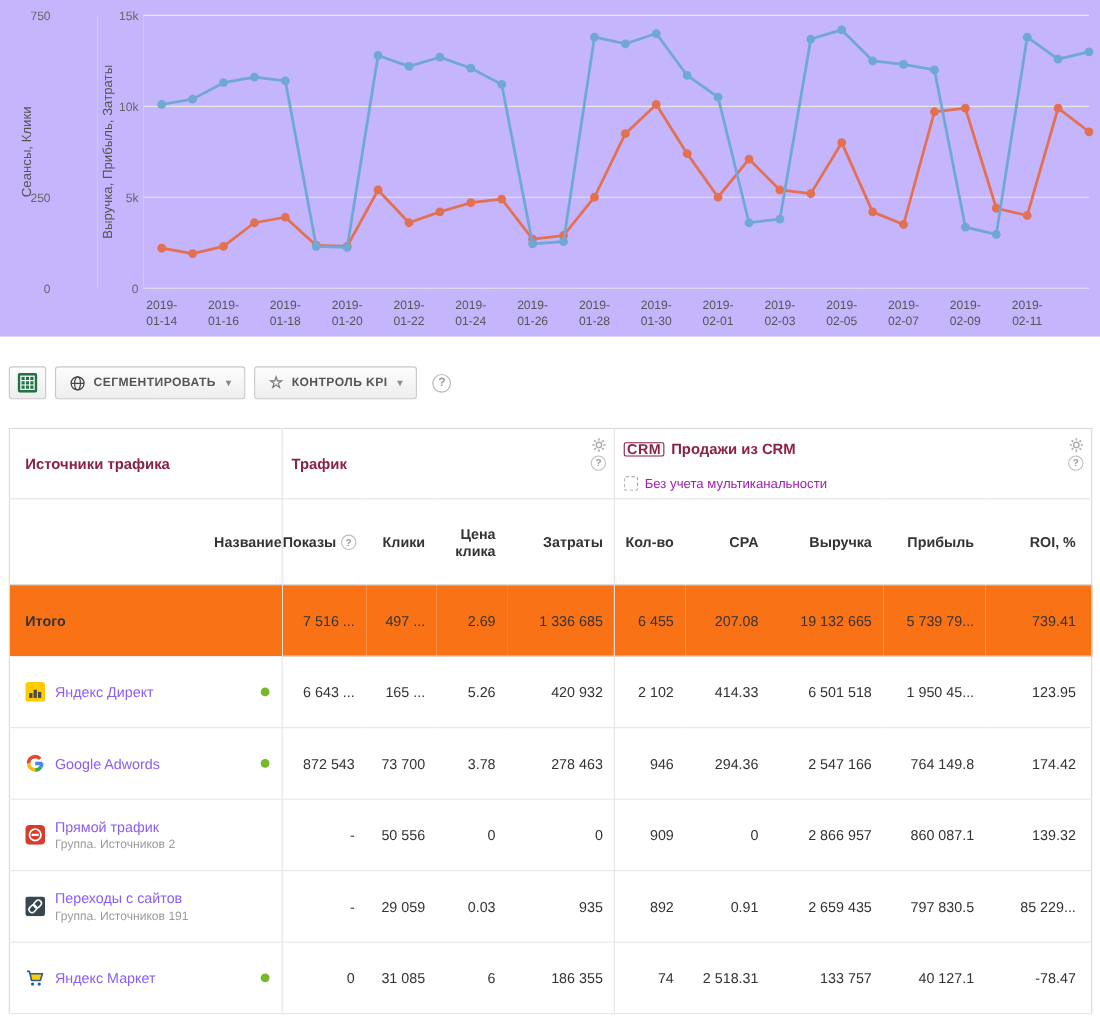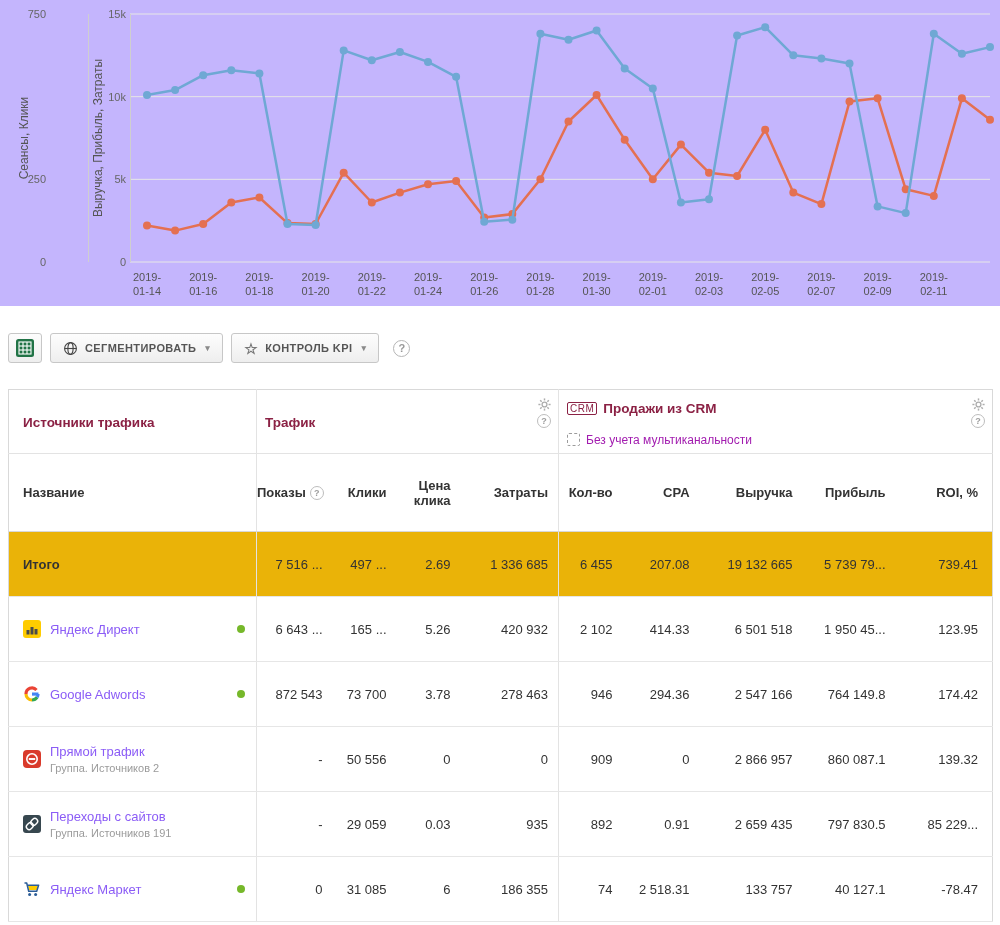--- a/index.html
+++ b/index.html
@@ -27,33 +27,33 @@
   th,td{vertical-align:middle}
   tr.section-row th{height:64px;border-bottom:1px solid #e3e3e3;position:relative;text-align:left;font-weight:bold}
   th.sec{padding-left:8px}
   th.sec-first{padding-left:14px}
   .sec-title{color:#8b2144;font-size:13.5px;font-weight:bold}
   .corner{position:absolute;top:7px;right:7px;display:flex;flex-direction:column;gap:3px;align-items:center}
   .mini-help{width:14px;height:14px;border:1px solid #bdbdbd;border-radius:50%;color:#9d9d9d;font-size:9px;font-weight:bold;
        display:inline-flex;align-items:center;justify-content:center;background:#fff;cursor:pointer}
   .gear-wrap{width:14px;height:14px;display:inline-flex;align-items:center;justify-content:center;cursor:pointer}
   .crm-top{display:flex;align-items:center;gap:6px;margin-top:4px}
-  .crm-badge{color:#8b2144;font-size:10px;font-weight:normal;letter-spacing:.5px;border:1px solid #8b2144;border-radius:2px;padding:0 2px;line-height:11px}
+  .crm-badge{color:#8b2144;font-size:13px;font-weight:bold;letter-spacing:.5px;border:1px solid #8b2144;border-radius:2px;padding:0 2px;line-height:11px}
   .crm-sub{display:flex;gap:6px;margin-top:17px;color:#a21caf;font-size:12px;font-weight:normal}
   .dash-box{width:13px;height:13px;border:1px dashed #9c9c9c;border-radius:2px;display:inline-block;cursor:pointer}
 
   tr.cols-row th{height:78px;border-bottom:1px solid #d8d8d8;font-size:13px;color:#333}
-  th.c-name{text-align:left;padding-left:14px}
+  th.c-name{text-align:right;padding-left:14px}
   .c-num{text-align:right;padding-right:10px}
   .c-last{padding-right:14px !important}
   .stack{display:inline-flex;align-items:center;gap:4px}
 
   tbody td{height:65px;border-bottom:1px solid #e6e6e6;font-size:13px;color:#333}
   tbody td.c-name{position:relative;padding-left:14px}
-  tr.total-row td{background:#eab308}
+  tr.total-row td{background:#f97316}
   .total-label{font-weight:bold;color:#333}
   .src{display:flex;align-items:center;gap:9px}
   .src-icon{width:18px;height:18px;flex:0 0 18px;display:inline-flex}
   .src-icon svg{width:18px;height:18px}
   .src-link{color:#8b5cf6;text-decoration:none;font-size:13px}
   .src-sub{color:#9b9b9b;font-size:11px;margin-top:3px}
   .status-dot{position:absolute;right:11px;top:50%;margin-top:-4px;width:8px;height:8px;border-radius:50%;background:#76b82a}
 </style>
 </head>
 <body>

